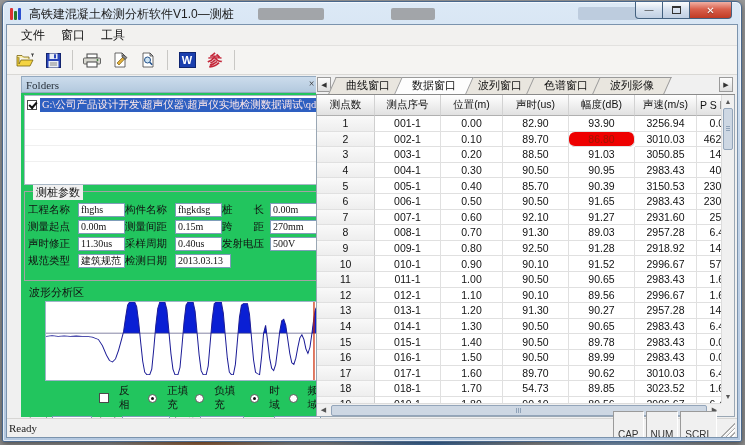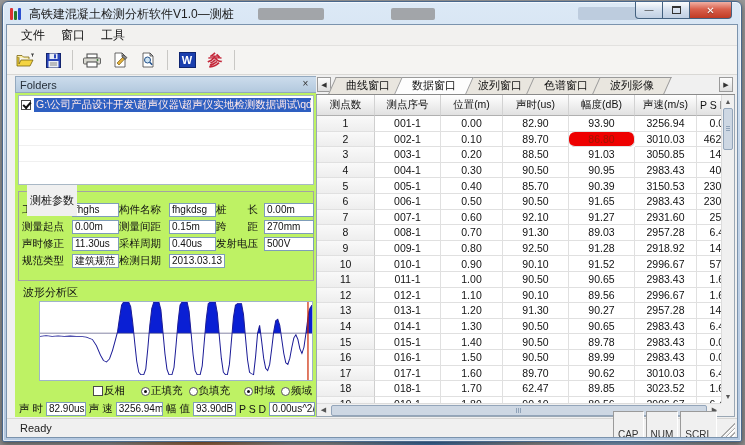--- a/index.html
+++ b/index.html
@@ -58,49 +58,49 @@
   .menu-item { font-size:12px; color:#111; padding:2px 8px; }
   .toolbar { height:29px; background:#f5f4f2; border-bottom:1px solid #d9d8d5; display:flex; align-items:center; padding-left:6px; gap:4px; }
   .tbtn { width:24px; height:24px; display:flex; align-items:center; justify-content:center; border:1px solid transparent; border-radius:2px; }
   .tsep { width:1px; height:20px; background:#c9c8c5; margin:0 3px; }
   .word-box { width:17px; height:16px; background:#1b3fae; border:1px solid #0e2470; color:#fff; font-size:11px; font-weight:bold; display:flex; align-items:center; justify-content:center; }
   .can-char { color:#c4273a; font-size:15px; font-weight:bold; }
 
   .workspace { position:absolute; left:0; top:51px; right:0; bottom:19px; }
 
   
-  .left-pane { position:absolute; left:8px; top:0; width:303px; bottom:1px; background:#bef264; border-right:1px solid #c9c8c5; }
+  .left-pane { position:absolute; left:14px; top:0; width:303px; bottom:1px; background:#22c55e; border-right:1px solid #c9c8c5;font-family:Liberation Serif, serif; }
   .folders-header {
     height:17px; background:linear-gradient(#ccdcec,#b3c9de);
     border:1px solid #93a9bf; display:flex; align-items:center; justify-content:space-between;
     padding:0 4px; font-size:11px; color:#27303a;
   }
   .pane-close { width:13px; height:13px; font-size:10px; line-height:11px; text-align:center; color:#333; }
   .tree-box { height:90px; background:#fff; border:1px solid #a9b8c6; margin:2px 3px 3px 3px; overflow:hidden; }
   .tree-item { display:flex; align-items:center; gap:3px; padding:2px 2px; }
   .cbx { width:10px; height:10px; border:1px solid #4a4a4a; background:#fff; position:relative; flex:none; }
   .cbx.checked:after { content:""; position:absolute; left:1px; top:1px; width:6px; height:3px; border-left:2px solid #111; border-bottom:2px solid #111; transform:rotate(-48deg); }
   .tree-label { background:#2e5fc1; color:#ffe9e9; font-size:10.5px; padding:0 2px; white-space:nowrap; overflow:hidden; max-width:278px; }
   .tree-empty-row { height:16px; border-bottom:1px solid #f0f0f0; }
 
   .params-group { position:relative; margin:6px 3px 0 3px; border:1px solid #a3a3a3; height:90px; padding:9px 3px 2px 3px; }
-  .params-title { position:absolute; left:8px; top:-7px; background:#f0f0f0; padding:8px 3px; font-size:11px; color:#111; }
+  .params-title { position:absolute; left:8px; top:-7px; background:#f0f0f0; padding:0 3px; font-size:11px; color:#111; }
   .param-grid { display:grid; grid-template-columns:50px 47px 50px 47px 48px 50px; grid-auto-rows:17px; align-items:center; }
   .plabel { font-size:10.5px; color:#111; white-space:nowrap; overflow:hidden; }
   .pinput { height:14px; border:1px solid #7f9db9; background:#fff; font-size:10px; line-height:12px; padding:0 2px; color:#111; white-space:nowrap; overflow:hidden; }
   .pinput.wide { width:56px; }
 
   .wave-title { font-size:11px; color:#111; margin:4px 0 1px 8px; }
   .wave-box { margin:0 4px 0 24px; height:80px; border:1px solid #9fb4c9; background:#fff; position:relative; }
   .wave-box svg { display:block; width:100%; height:100%; }
 
   .ctrl-row { display:flex; align-items:center; gap:6px; margin:3px 2px 0 78px; font-size:10.5px; color:#111; }
   .rad { width:9px; height:9px; border:1px solid #555; border-radius:50%; background:#fff; position:relative; flex:none; }
   .rad.on:after { content:""; position:absolute; left:2px; top:2px; width:3px; height:3px; border-radius:50%; background:#111; }
-  .ctrl { display:flex; align-items:center; gap:1px; }
+  .ctrl { display:flex; align-items:center; gap:10px; }
   .readout-row { display:flex; align-items:center; gap:3px; margin:4px 2px 0 4px; font-size:10.5px; color:#111; white-space:nowrap; }
   .rlabel { flex:none; }
   .rinput { height:14px; border:1px solid #7f9db9; background:#fff; font-size:10px; line-height:12px; padding:0 2px; color:#111; overflow:hidden; }
   .ri0 { width:52px; } .ri1 { width:62px; } .ri2 { width:56px; } .ri3 { width:60px; }
   .clip-note { height:6px; overflow:hidden; font-size:9px; color:#333; margin-left:6px; }
 
   
   .right-pane { position:absolute; left:309px; top:0; right:2px; bottom:1px; background:#f0f0f0; display:flex; flex-direction:column; }
   .tabbar { height:19px; display:flex; align-items:center; border-bottom:1px solid #8a8a8a; position:relative; }
   .tab-arrow { width:14px; height:15px; border:1px solid #9a9a9a; background:linear-gradient(#fdfdfd,#dedede); font-size:7px; color:#333; display:flex; align-items:center; justify-content:center; margin:0 1px 1px 1px; flex:none; }
@@ -140,21 +140,21 @@
   .vscroll .arr.bottom { margin-top:auto; }
   .hscroll { position:absolute; left:0; right:13px; bottom:0; height:13px; background:#f0f0f0; border-top:1px solid #dcdcdc; display:flex; align-items:center; }
   .hscroll .arr { width:13px; height:13px; font-size:7px; color:#555; display:flex; align-items:center; justify-content:center; flex:none; }
   .hscroll .thumb { flex:1; height:11px; margin:0 1px; background:#cdd7e3; border:1px solid #93a5ba; border-radius:2px; position:relative; }
   .hscroll .thumb:after { content:""; position:absolute; top:2px; bottom:2px; left:calc(50% - 3px); width:6px;
       background:repeating-linear-gradient(90deg,#8fa2b8 0 1px, transparent 1px 2px); }
   .corner { position:absolute; right:0; bottom:0; width:13px; height:13px; background:#f0f0f0; }
 
   
   .statusbar { position:absolute; left:0; right:0; bottom:0; height:19px; background:#f0f0f0; border-top:1px solid #d7d6d4; display:flex; align-items:center; font-size:11px; color:#222; }
-  .status-ready { padding-left:13px; flex:1; }
+  .status-ready { padding-left:2px; flex:1;font-family:Liberation Serif, serif; }
   .status-cell { border:1px solid; border-color:#9a9a9a #ffffff #ffffff #9a9a9a; background:#f0f0f0; font-size:10px; color:#333; padding:16px 4px; height:15px; line-height:14px; margin-right:2px; }
   .grip { width:14px; height:15px; margin:2px 2px 0 2px;
      background:
        linear-gradient(135deg, transparent 50%, #aaa 50%, #aaa 56%, #fff 56%, #fff 62%, transparent 62%),
        linear-gradient(135deg, transparent 66%, #aaa 66%, #aaa 72%, #fff 72%, #fff 78%, transparent 78%),
        linear-gradient(135deg, transparent 82%, #aaa 82%, #aaa 88%, #fff 88%, #fff 94%, transparent 94%);
   }
 </style>
 </head>
 <body>
@@ -522,21 +522,21 @@
                 <div class="tcell c2">1.60</div>
                 <div class="tcell c3">89.70</div>
                 <div class="tcell c4">90.62</div>
                 <div class="tcell c5">3010.03</div>
                 <div class="tcell c6">6.40</div>
               </div>
               <div class="trow">
                 <div class="tcell c0 rowhead">18</div>
                 <div class="tcell c1">018-1</div>
                 <div class="tcell c2">1.70</div>
-                <div class="tcell c3">62.47</div>
+                <div class="tcell c3">54.73</div>
                 <div class="tcell c4">89.85</div>
                 <div class="tcell c5">3023.52</div>
                 <div class="tcell c6">1.60</div>
               </div>
               <div class="trow">
                 <div class="tcell c0 rowhead">19</div>
                 <div class="tcell c1">019-1</div>
                 <div class="tcell c2">1.80</div>
                 <div class="tcell c3">90.10</div>
                 <div class="tcell c4">89.56</div>

